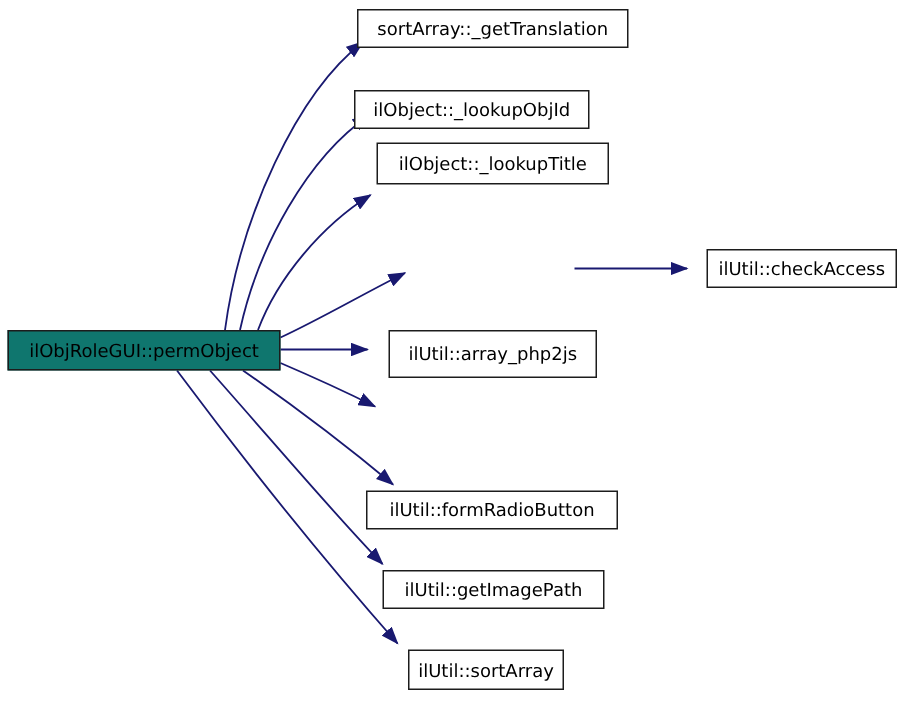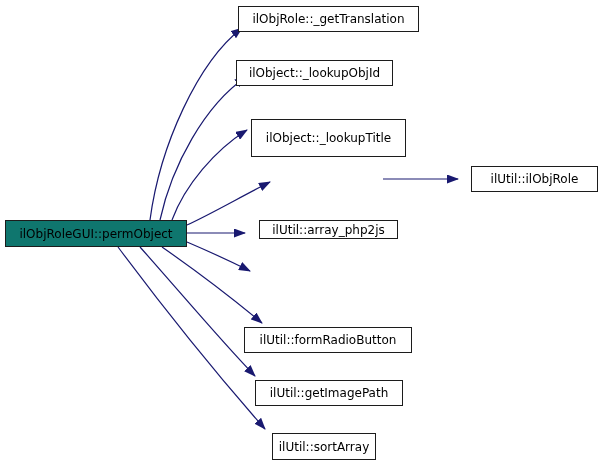--- a/index.html
+++ b/index.html
@@ -52,30 +52,30 @@
     <path class="edge" d="M187,233 L245,233" marker-end="url(#arrow)"></path>
     <path class="edge" d="M187,242 C208,251 230,261 250,271" marker-end="url(#arrow)"></path>
     <path class="edge" d="M162,247 C195,270 232,298 262,323" marker-end="url(#arrow)"></path>
     <path class="edge" d="M140,247 C180,292 222,342 255,376" marker-end="url(#arrow)"></path>
     <path class="edge" d="M118,247 C165,310 220,378 265,429" marker-end="url(#arrow)"></path>
     <path class="edge" d="M383,179 L458,179" marker-end="url(#arrow)"></path>
   </svg>
 
   <div class="node focus" style="left:5px;top:220px;width:182px;height:27px">ilObjRoleGUI::permObject</div>
 
-  <div class="node" style="left:238px;top:6px;width:181px;height:26px">ilObjRole::_getTranslation</div>
+  <div class="node" style="left:238px;top:6px;width:181px;height:26px">sortArray::_getTranslation</div>
 
   <div class="node" style="left:236px;top:60px;width:157px;height:26px">ilObject::_lookupObjId</div>
 
-  <div class="node" style="left:251px;top:119px;width:155px;height:38px">ilObject::_lookupTitle</div>
+  <div class="node" style="left:251px;top:95px;width:155px;height:28px">ilObject::_lookupTitle</div>
 
 
-  <div class="node" style="left:471px;top:166px;width:127px;height:26px">ilUtil::ilObjRole</div>
+  <div class="node" style="left:471px;top:166px;width:127px;height:26px">ilUtil::checkAccess</div>
 
-  <div class="node" style="left:259px;top:220px;width:139px;height:19px">ilUtil::array_php2js</div>
+  <div class="node" style="left:259px;top:220px;width:139px;height:32px">ilUtil::array_php2js</div>
 
 
   <div class="node" style="left:244px;top:327px;width:168px;height:26px">ilUtil::formRadioButton</div>
 
   <div class="node" style="left:255px;top:380px;width:148px;height:26px">ilUtil::getImagePath</div>
 
   <div class="node" style="left:272px;top:433px;width:104px;height:27px">ilUtil::sortArray</div>
 
 </div>
 

